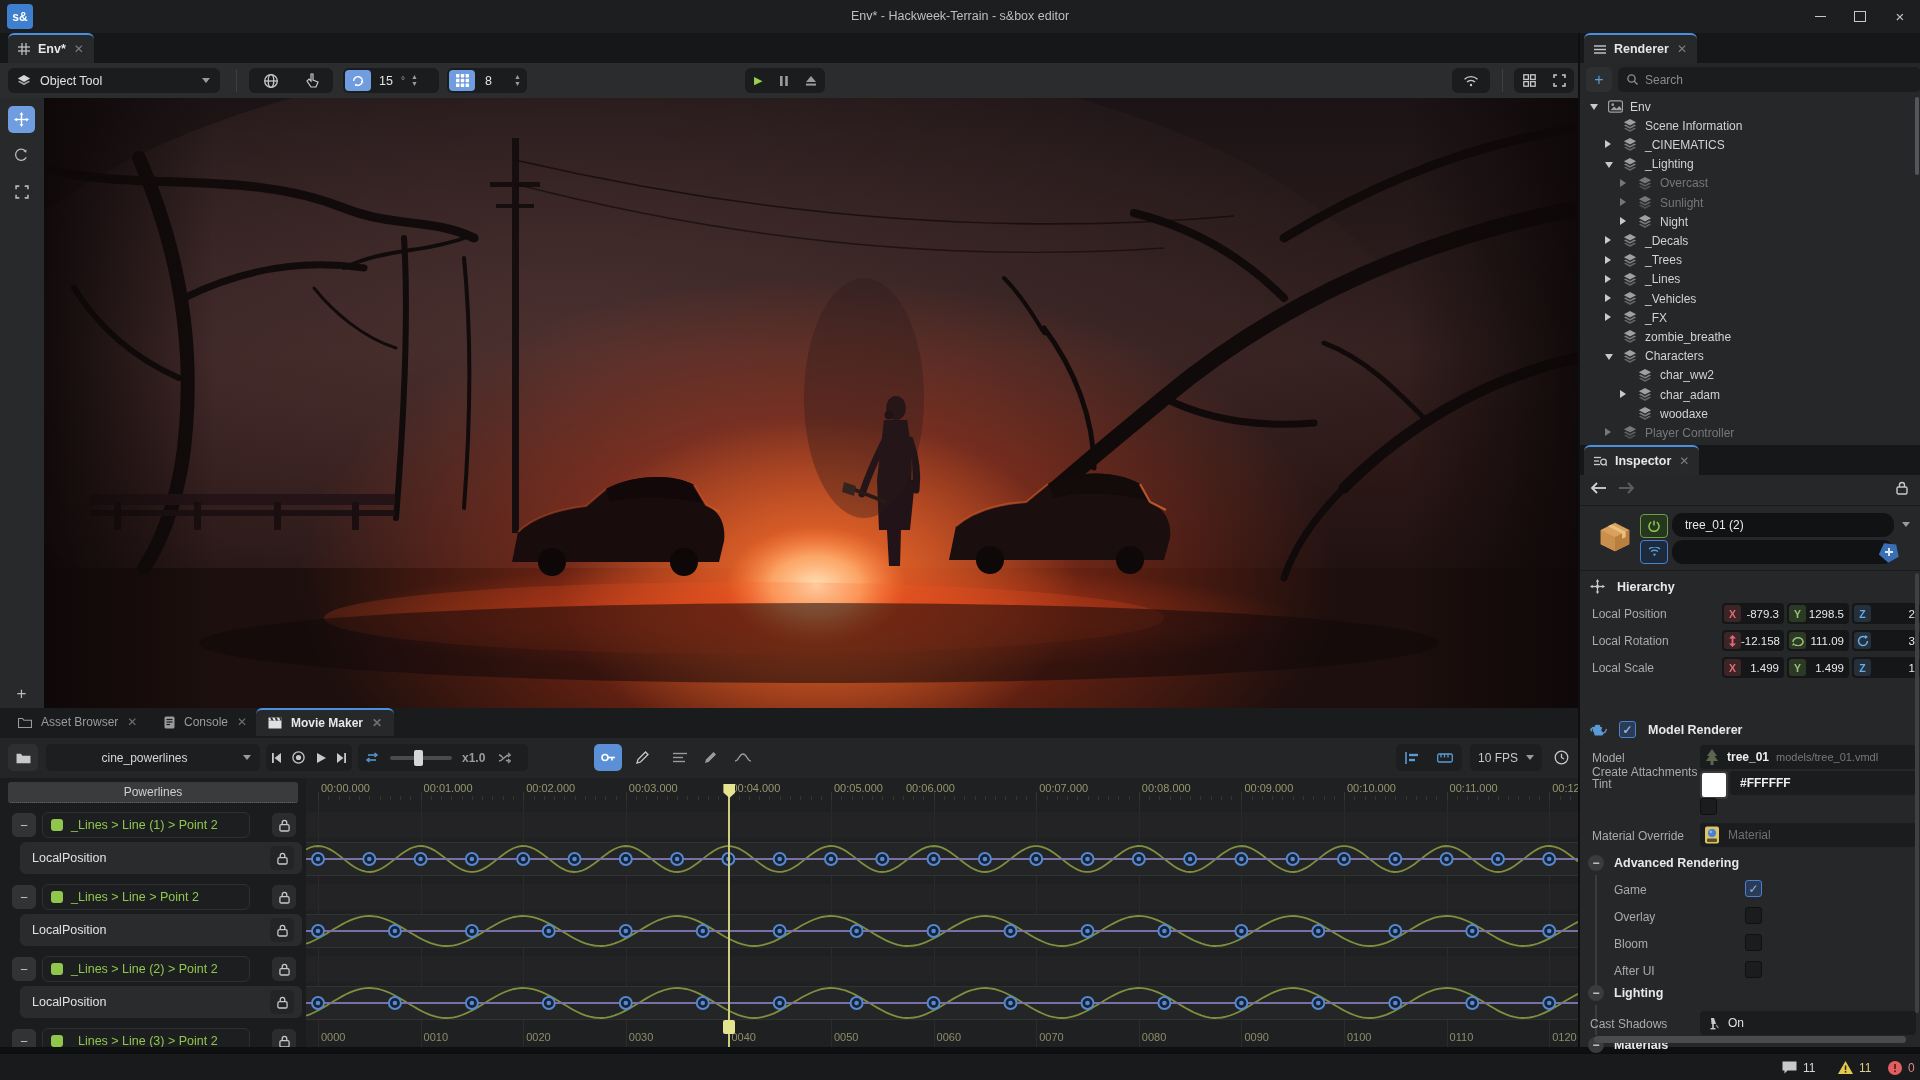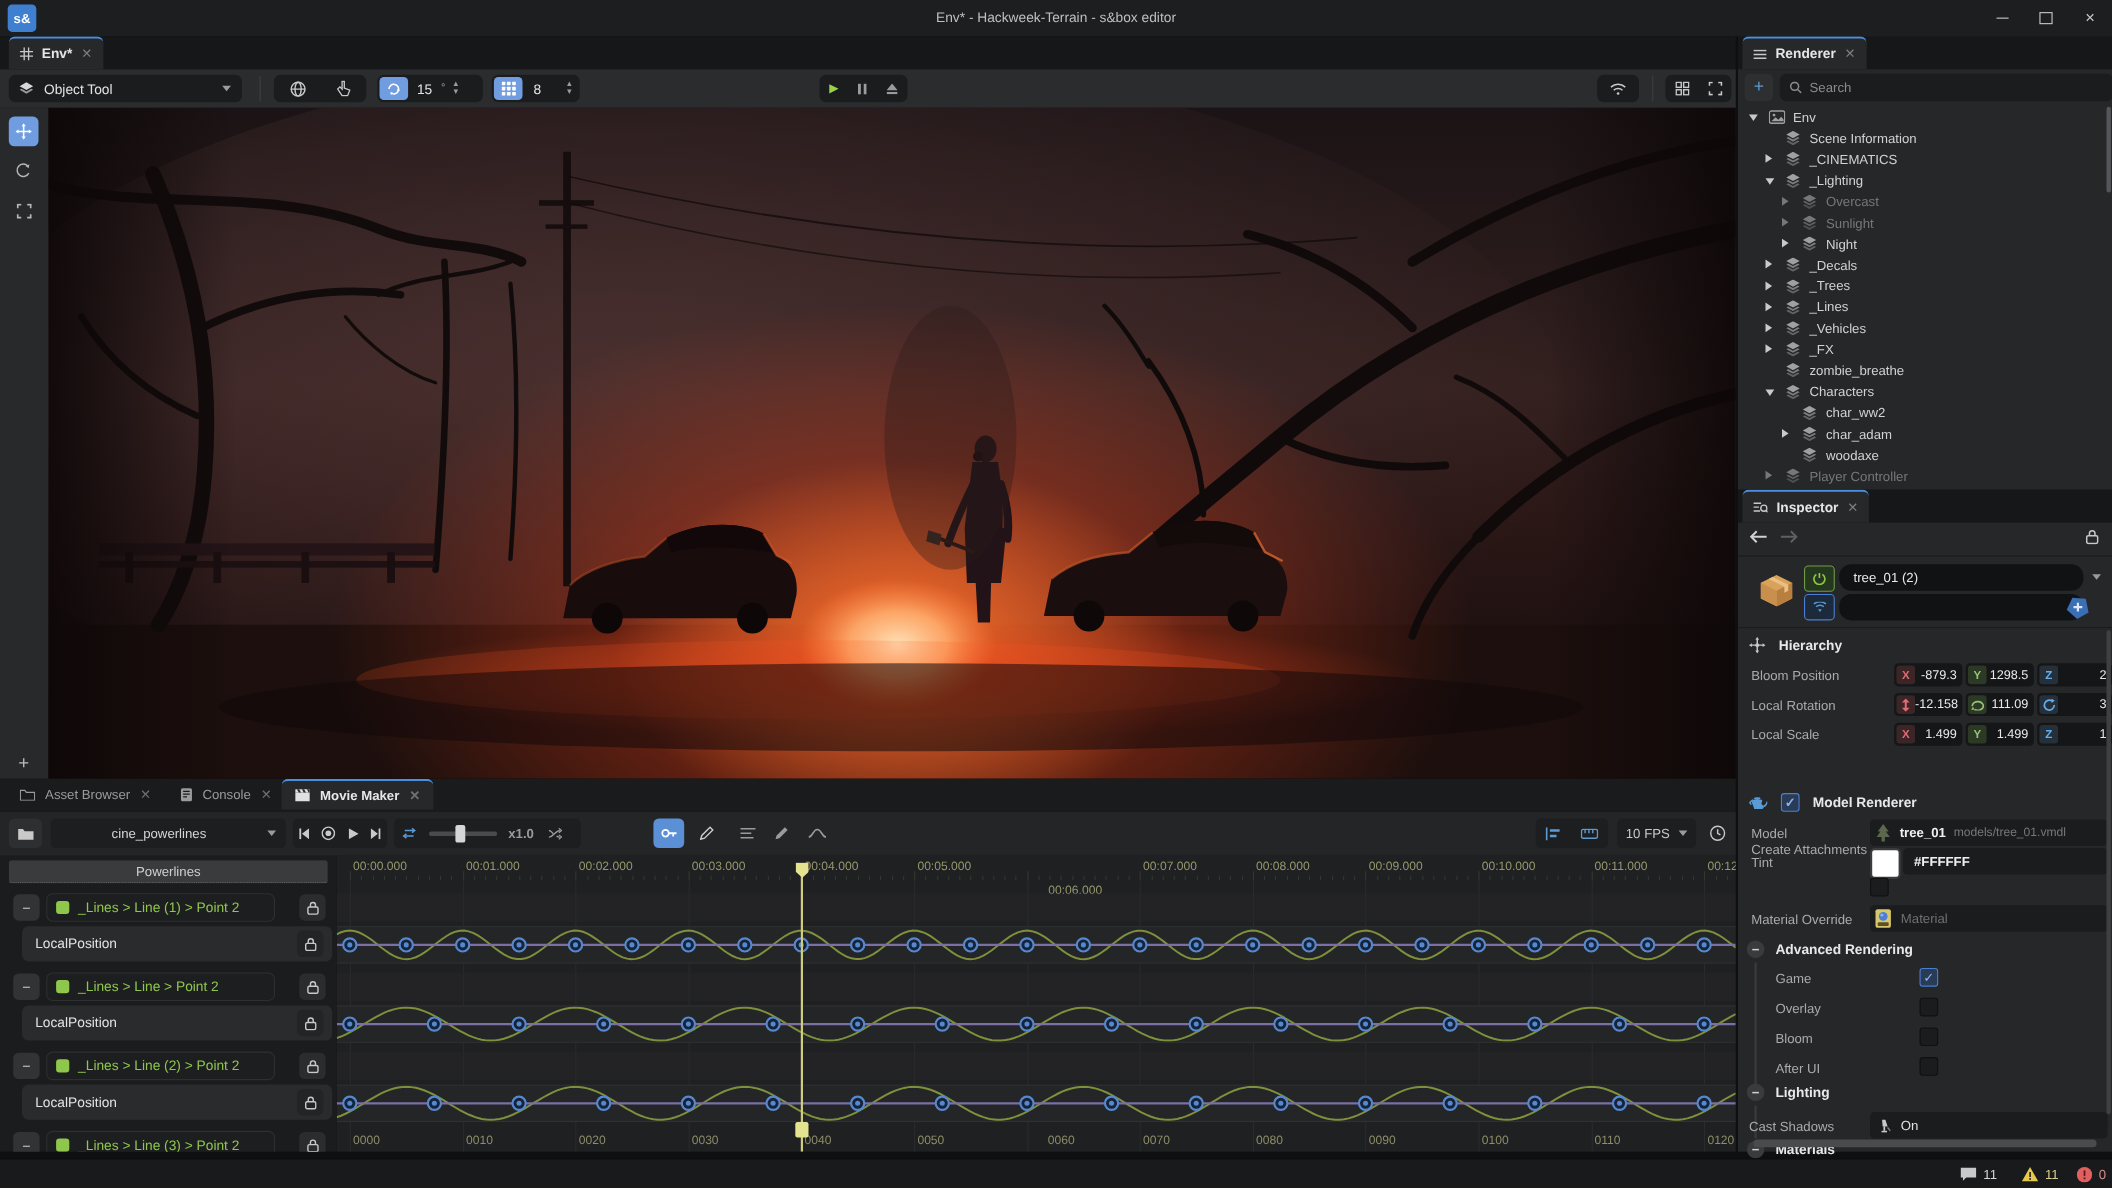--- a/index.html
+++ b/index.html
@@ -644,22 +644,22 @@
     <div class="gridline" style="left:319.79999999999995px;"></div>
     <div class="tl-time" style="left:322.79999999999995px;">00:03.000</div>
     <div class="tl-frame" style="left:322.79999999999995px;">0030</div>
     <div class="gridline" style="left:422.4px;"></div>
     <div class="tl-time" style="left:425.4px;">00:04.000</div>
     <div class="tl-frame" style="left:425.4px;">0040</div>
     <div class="gridline" style="left:525px;"></div>
     <div class="tl-time" style="left:528px;">00:05.000</div>
     <div class="tl-frame" style="left:528px;">0050</div>
     <div class="gridline" style="left:627.5999999999999px;"></div>
-    <div class="tl-time" style="left:647px;margin-top:22px;">00:06.000</div>
-    <div class="tl-frame" style="left:630.5999999999999px;margin-left:16px;">0060</div>
+    <div class="tl-time" style="left:600px;">00:06.000</div>
+    <div class="tl-frame" style="left:630.5999999999999px;">0060</div>
     <div class="gridline" style="left:730.1999999999999px;"></div>
     <div class="tl-time" style="left:733.1999999999999px;">00:07.000</div>
     <div class="tl-frame" style="left:733.1999999999999px;">0070</div>
     <div class="gridline" style="left:832.8px;"></div>
     <div class="tl-time" style="left:835.8px;">00:08.000</div>
     <div class="tl-frame" style="left:835.8px;">0080</div>
     <div class="gridline" style="left:935.4px;"></div>
     <div class="tl-time" style="left:938.4px;">00:09.000</div>
     <div class="tl-frame" style="left:938.4px;">0090</div>
     <div class="gridline" style="left:1038px;"></div>
@@ -1246,21 +1246,21 @@
           <circle cx="8" cy="8" r="1.8" fill="#c9c9c9" stroke="none"></circle>
           <path d="M8 0 9.8 2.8H6.2Z" stroke="none"></path>
           <path d="M8 16 6.2 13.2h3.6Z" stroke="none"></path>
           <path d="M0 8 2.8 6.2v3.6Z" stroke="none"></path>
           <path d="M16 8l-2.8 1.8V6.2Z" stroke="none"></path>
         </svg>
     </span>
     <span>Hierarchy</span>
   </div>
   <div id="transform-rows">
-      <div class="plabel" style="left:12px;top:574px;">Bloom Position</div>
+      <div class="plabel" style="left:12px;top:574px;">Local Position</div>
       <div class="pfield" style="left:142px;top:570px;width:62px;height:21px;">
       <span class="axis x">X</span>
         <span class="aval">-879.3</span>
       </div>
       <div class="pfield" style="left:207px;top:570px;width:62px;height:21px;">
       <span class="axis y">Y</span>
         <span class="aval">1298.5</span>
       </div>
       <div class="pfield" style="left:272px;top:570px;width:68px;height:21px;">
       <span class="axis z">Z</span>

